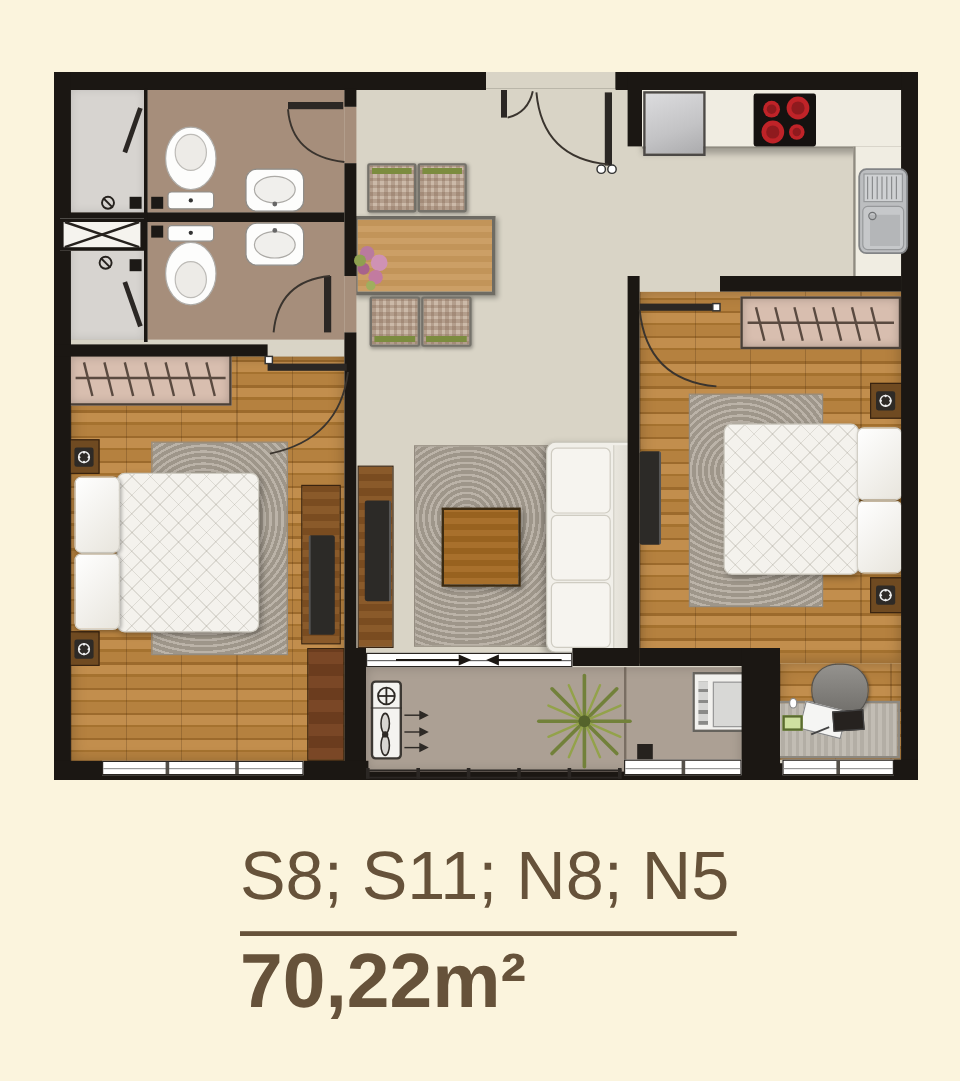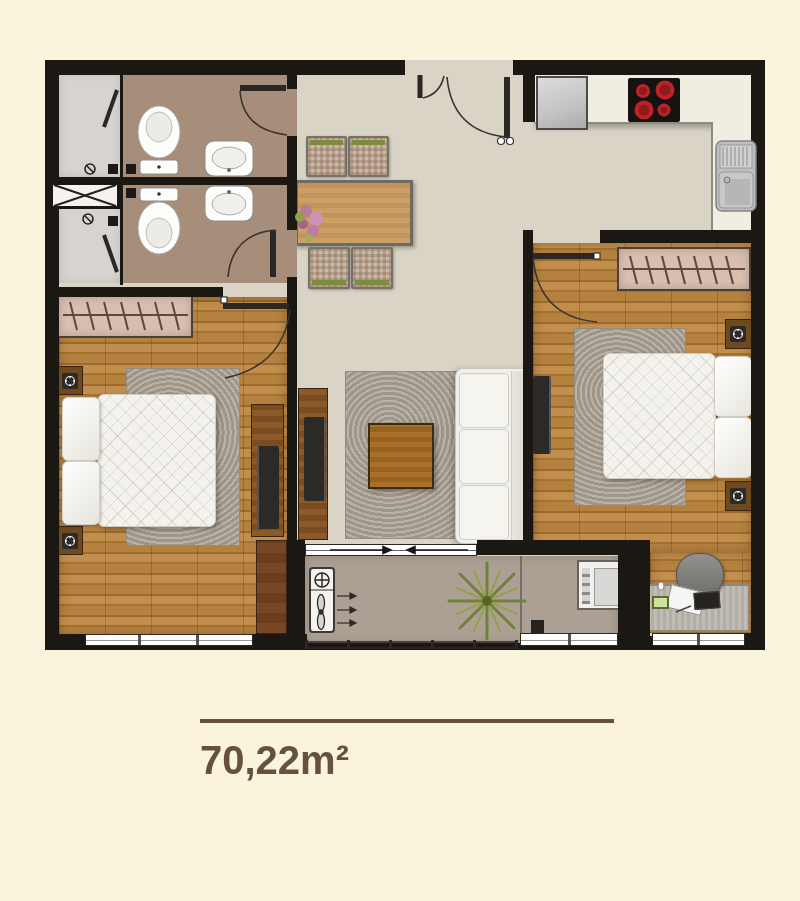--- a/index.html
+++ b/index.html
@@ -56,21 +56,21 @@
     border:2px solid #75726A;box-sizing:border-box;z-index:11;border-radius:2px;
     box-shadow:1px 1px 3px rgba(0,0,0,.3);
   }
   .chair .back{position:absolute;left:2px;right:2px;height:5px;background:#7C8C3F;}
   .window{background:#FFFFFF;border:1px solid #2A2622;box-sizing:border-box;z-index:35;}
   .window .mull{position:absolute;top:0;bottom:0;width:3px;background:#54504A;}
   .window .sill{position:absolute;left:0;right:0;top:50%;height:1px;background:#999;}
   .footer{position:absolute;left:200px;top:702px;color:#66523A;z-index:60;}
   .units{font-size:57px;line-height:1.0;font-weight:400;white-space:nowrap;}
   .rule{width:414px;height:4px;background:#66523A;margin-top:17px;}
-  .area{font-size:40px;font-weight:700;margin-top:15px;white-space:nowrap;}
+  .area{font-size:64px;font-weight:700;white-space:nowrap;}
   svg.overlay{position:absolute;left:0;top:0;z-index:50;pointer-events:none;}
 </style>
 </head>
 <body>
 
 <div class="a" style="left:0;top:0;width:800px;height:660px;">
 
   <div class="a wall" style="left:45px;top:60px;width:720px;height:590px;z-index:0;"></div>
 
   <div class="a hall floor" style="left:59px;top:74px;width:692px;height:562px;"></div>
@@ -424,15 +424,16 @@
     </g>
 
     <g>
       <ellipse cx="661" cy="586" rx="3" ry="4" fill="#FFF" stroke="#888"></ellipse>
       <line x1="676" y1="612" x2="691" y2="606" stroke="#444" stroke-width="1.5"></line>
     </g>
   </svg>
 </div>
 
 <div class="footer">
+  <div class="units">S8; S11; N8; N5</div>
   <div class="rule"></div>
   <div class="area">70,22m²</div>
 </div>
 
 </body></html>

